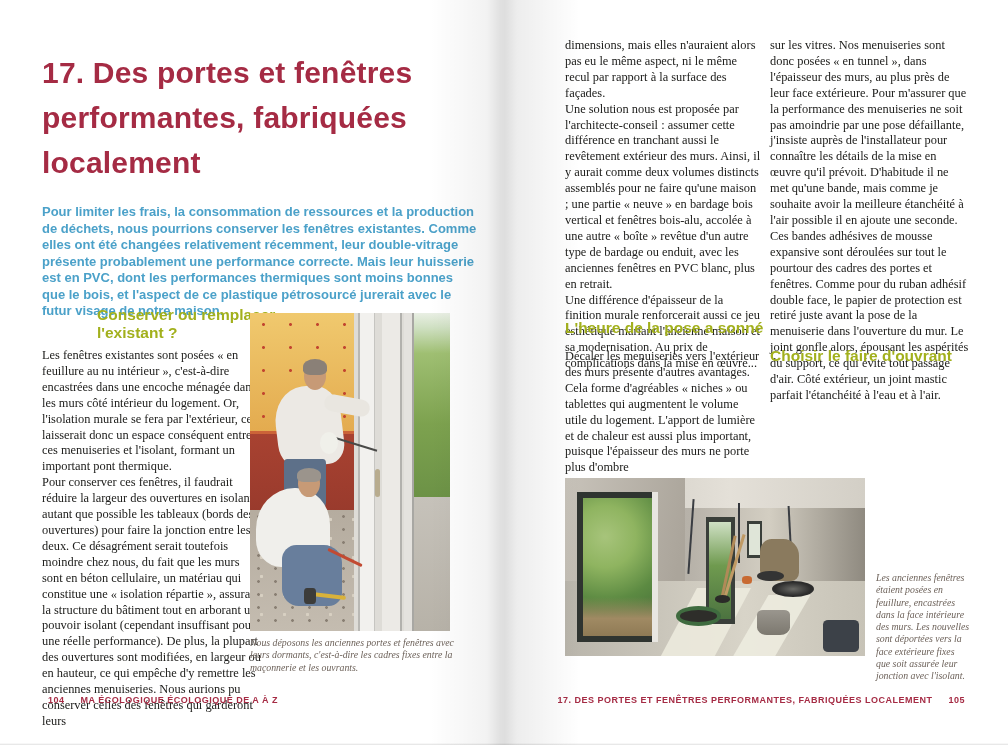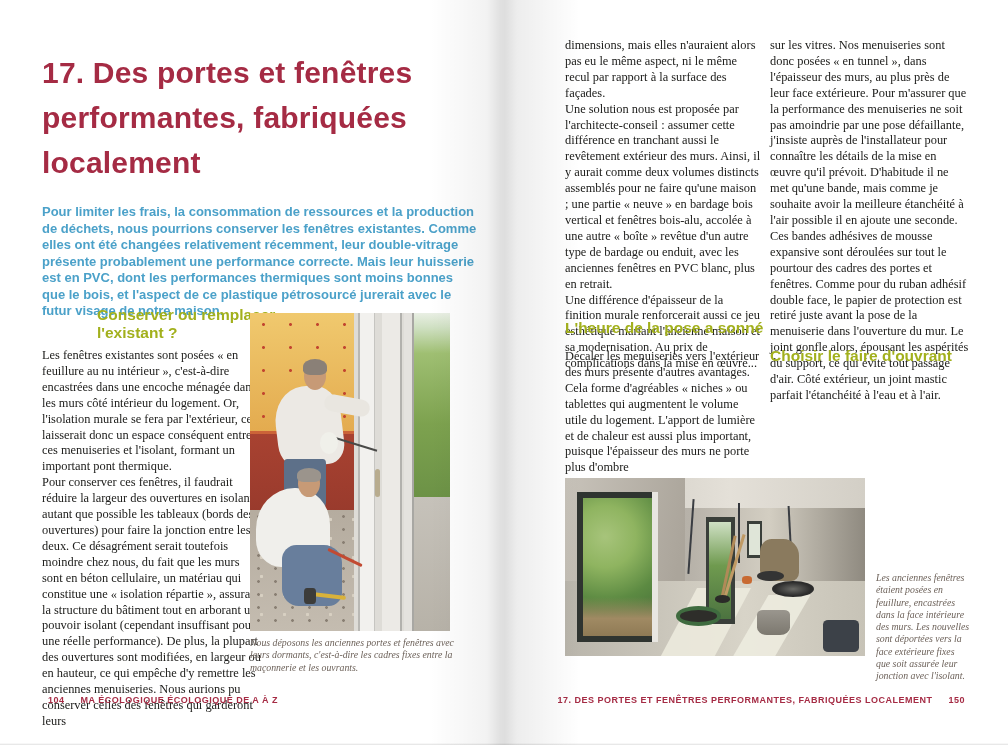--- a/index.html
+++ b/index.html
@@ -194,18 +194,18 @@
     <div class="p2-bucket"></div>
     <div class="p2-pot"></div>
     <div class="p2-spot"></div>
     <div class="p2-orange"></div>
   </div>
 
   <div class="caption" style="position:absolute;left:876px;top:572px;width:94px;">Les anciennes fenêtres étaient posées en feuillure, encastrées dans la face intérieure des murs. Les nouvelles sont déportées vers la face extérieure fixes que soit assurée leur jonction avec l'isolant.</div>
 
   <div class="folio" style="right:43px;">
     <span>17. DES PORTES ET FENÊTRES PERFORMANTES, FABRIQUÉES LOCALEMENT</span>
-    <span>150</span>
+    <span>105</span>
   </div>
 
   <div class="gutter"></div>
   <div class="bottom-edge"></div>
 </div>
 
 </body></html>

